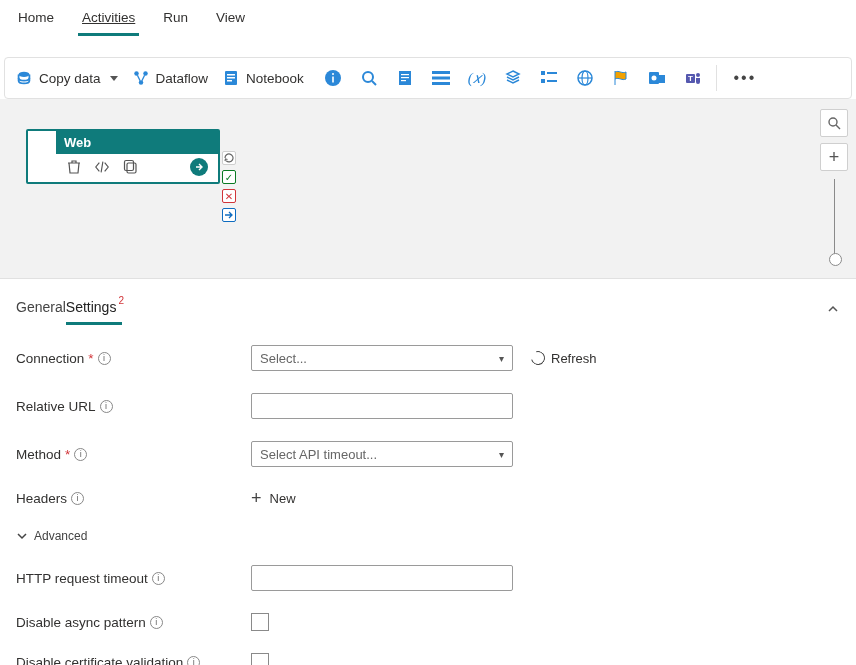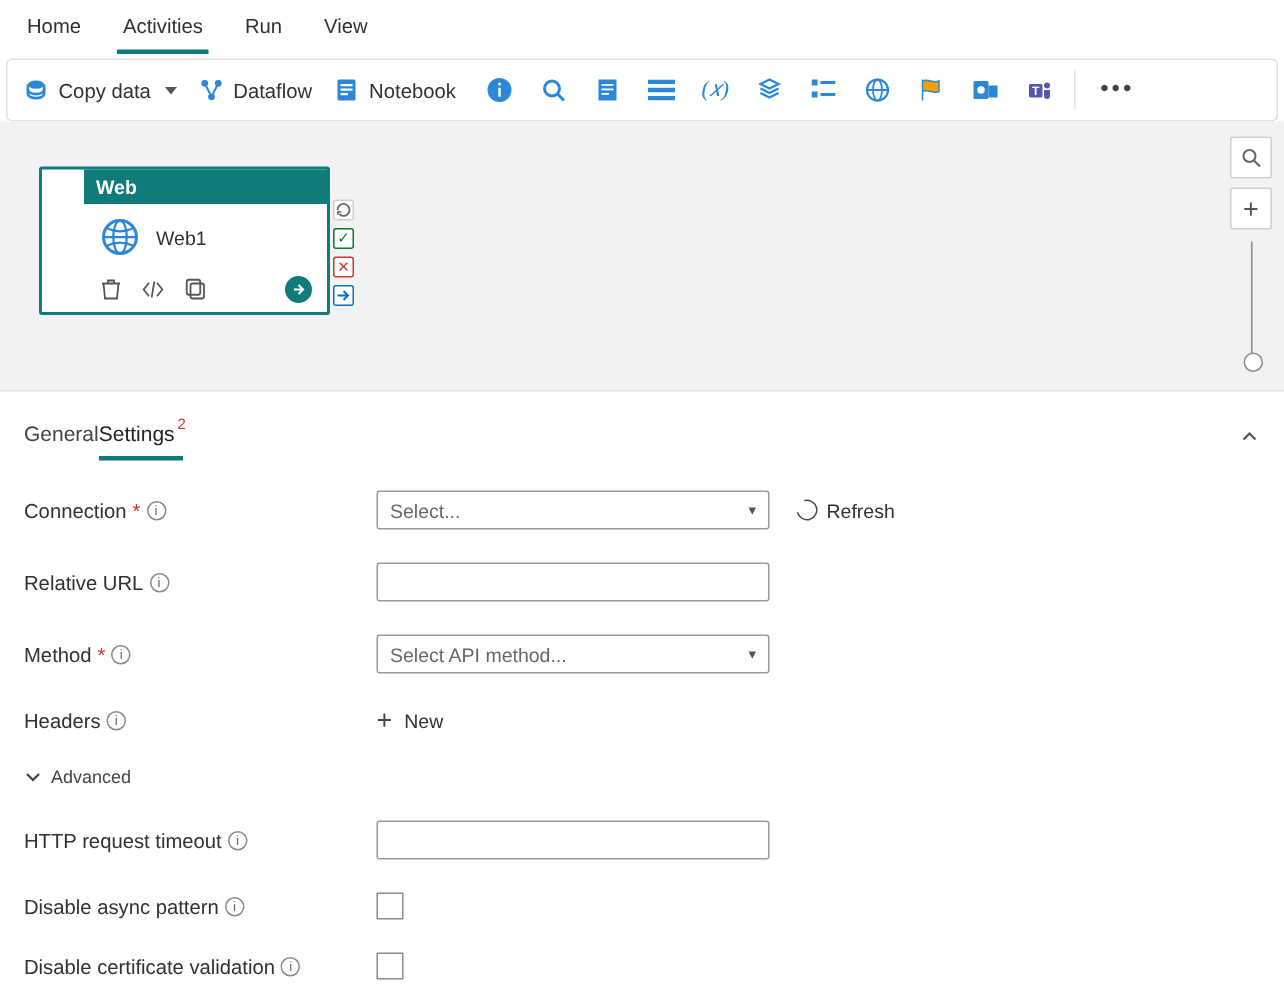--- a/index.html
+++ b/index.html
@@ -37,30 +37,31 @@
   }
   .top-tab {
     padding: 6px 4px 8px 4px;
     cursor: pointer;
     font-size: 13.5px;
     color: var(--text);
   }
   .top-tab.active {
     border-bottom: 3px solid var(--teal);
     font-weight: 400;
+    text-decoration: underline;
   }
 
   
   .toolbar {
     display: flex;
     align-items: center;
     padding: 6px 10px;
     border: 1px solid var(--border);
     border-radius: 4px;
-    margin: 2px 4px 0 4px;
+    margin: 20px 4px 0 4px;
     gap: 14px;
     height: 42px;
   }
   .tool-btn {
     display: flex;
     align-items: center;
     gap: 6px;
     cursor: pointer;
     font-size: 13.5px;
     color: var(--text);
@@ -307,31 +308,20 @@
         </svg>
       </span>
   </div>
   <div class="tool-sep"></div>
   <div class="more-dots">•••</div>
 </div>
 
 <div class="canvas">
   <div class="activity-card">
     <div class="card-head">Web</div>
-    <div class="card-body">
-      <span class="globe-icon">
-        <svg width="28" height="28" viewBox="0 0 28 28">
-            <circle cx="14" cy="14" r="11" fill="none" stroke="#2b88d8" stroke-width="2"></circle>
-            <ellipse cx="14" cy="14" rx="4.5" ry="11" fill="none" stroke="#2b88d8" stroke-width="1.5"></ellipse>
-            <line x1="3" y1="14" x2="25" y2="14" stroke="#2b88d8" stroke-width="1.5"></line>
-            <path d="M5 8c6 3 12 3 18 0M5 20c6-3 12-3 18 0" fill="none" stroke="#2b88d8" stroke-width="1.4"></path>
-          </svg>
-      </span>
-      <span>Web1</span>
-    </div>
     <div class="card-foot">
       <div class="foot-left">
         <span class="mini">
           <svg width="14" height="16" viewBox="0 0 14 16">
               <path d="M2 4h10l-1 10H3z M1 4h12 M5 2h4v2H5z" fill="none" stroke="#555" stroke-width="1.2"></path>
             </svg>
         </span>
         <span class="mini">
           <svg width="18" height="14" viewBox="0 0 18 14">
               <path d="M6 2L2 7l4 5M12 2l4 5-4 5M8 13l2-12" fill="none" stroke="#555" stroke-width="1.3"></path>
@@ -427,21 +417,21 @@
     </div>
 
     <div class="row">
       <div class="lbl">
         <span>Method</span>
         <span class="req">*</span>
         <span class="info-icon">i</span>
       </div>
       <div class="ctrl">
         <div class="select">
-          <span>Select API method...</span>
+          <span>Select API timeout...</span>
           <span class="chev">▾</span>
         </div>
       </div>
     </div>
 
     <div class="row">
       <div class="lbl">
         <span>Headers</span>
         <span class="info-icon">i</span>
       </div>

